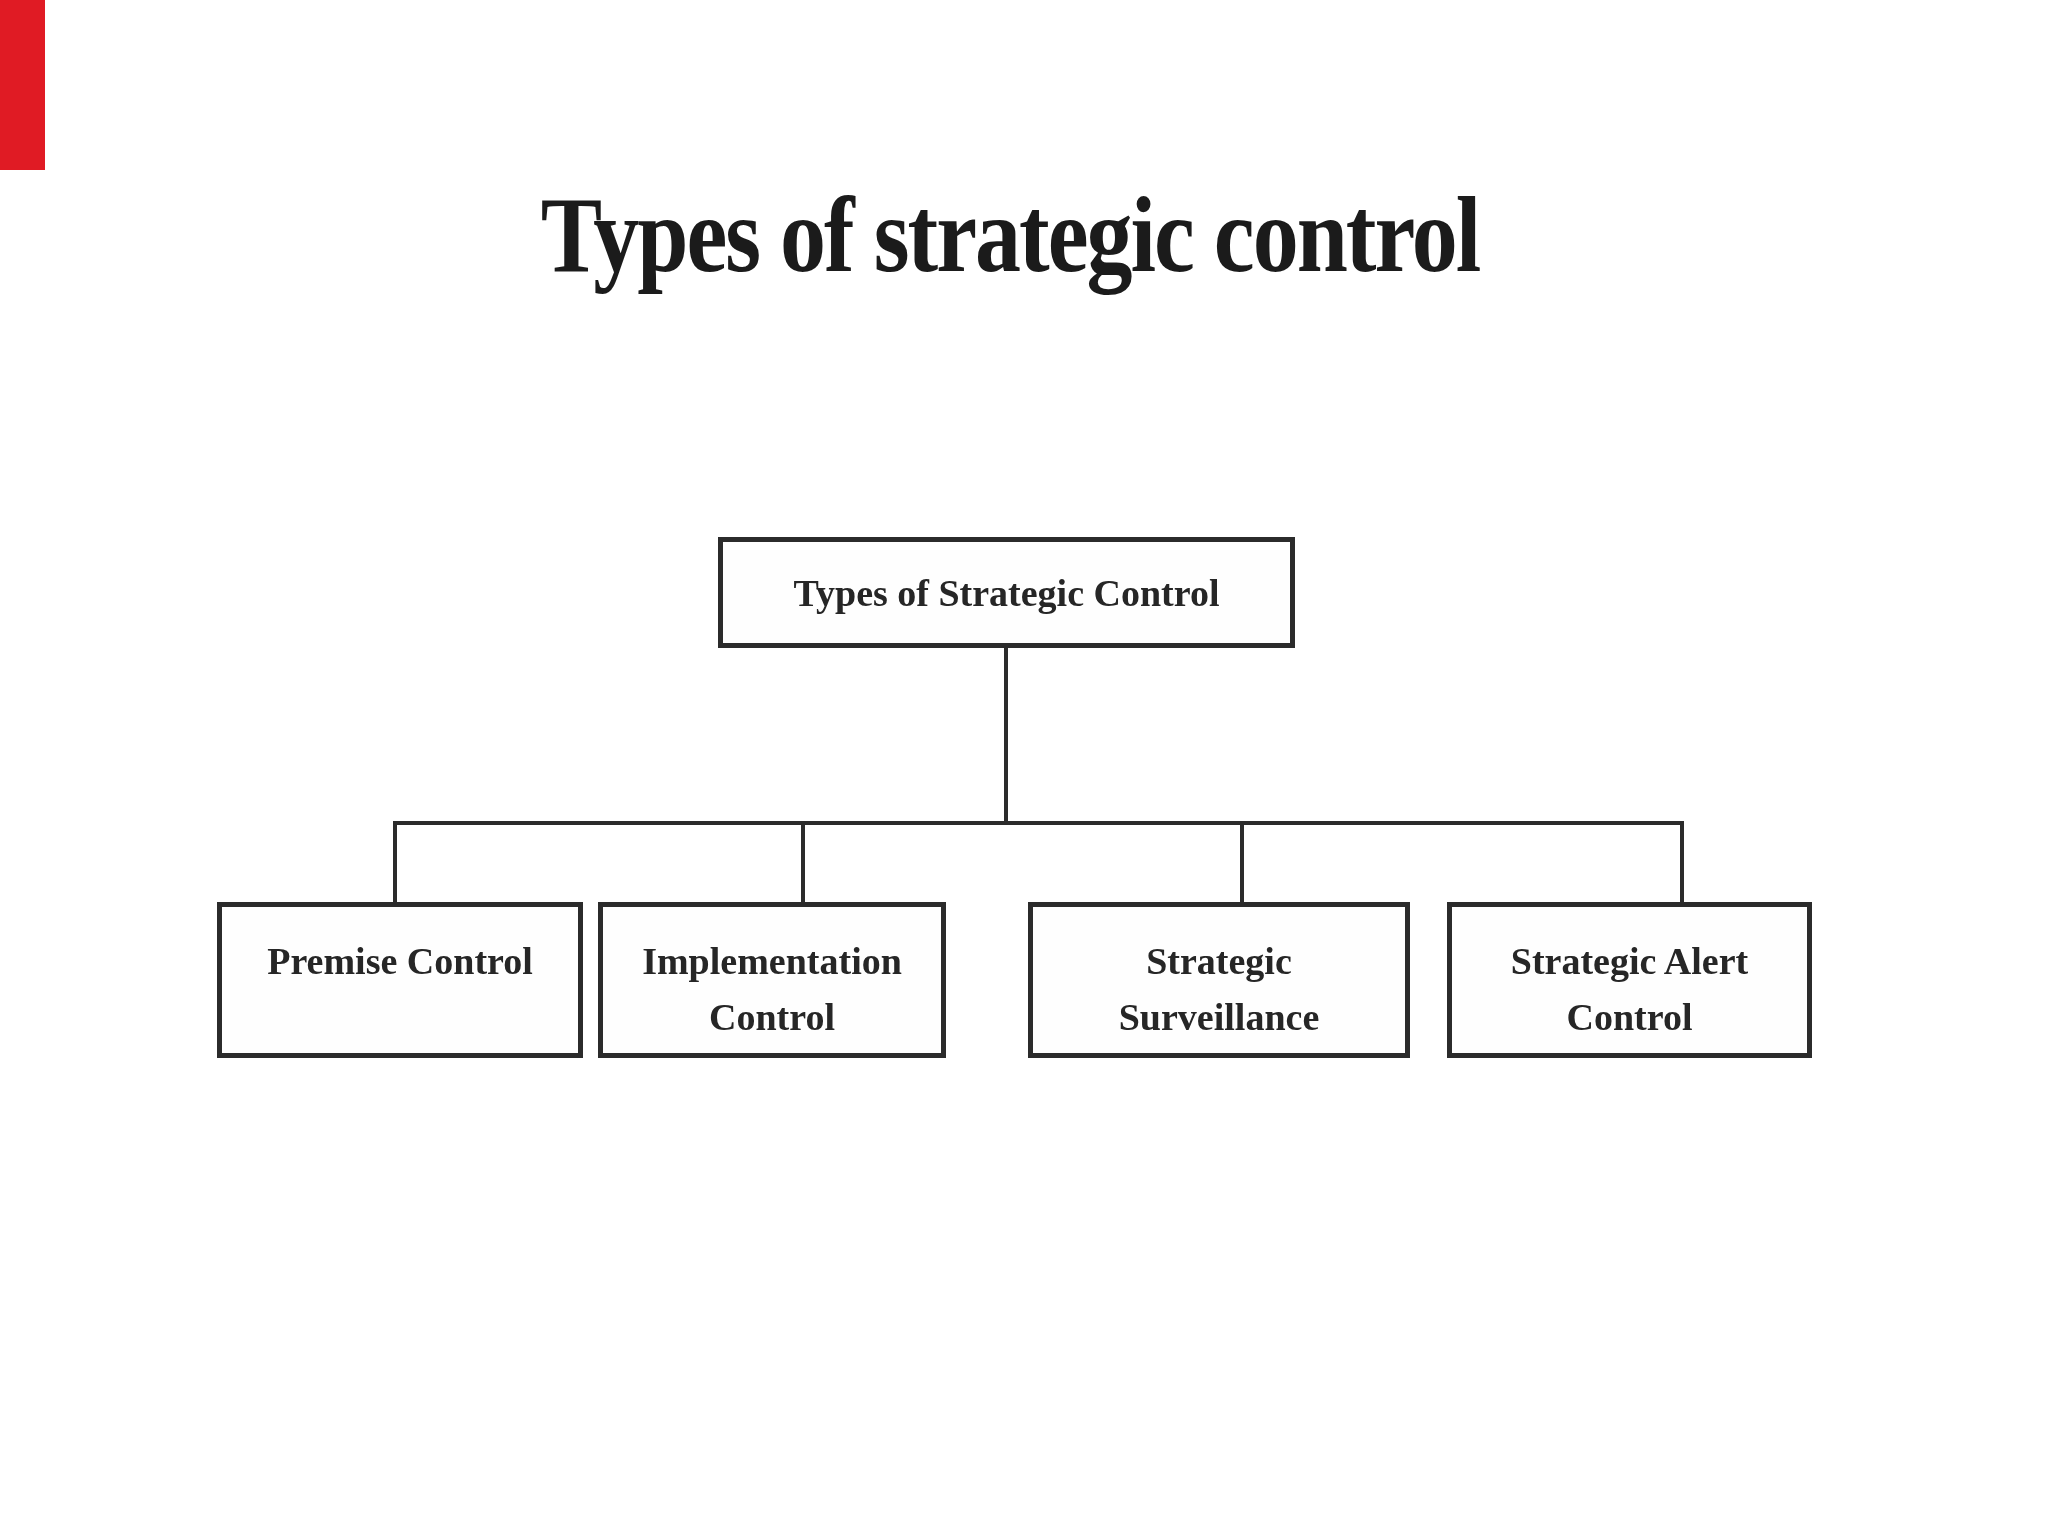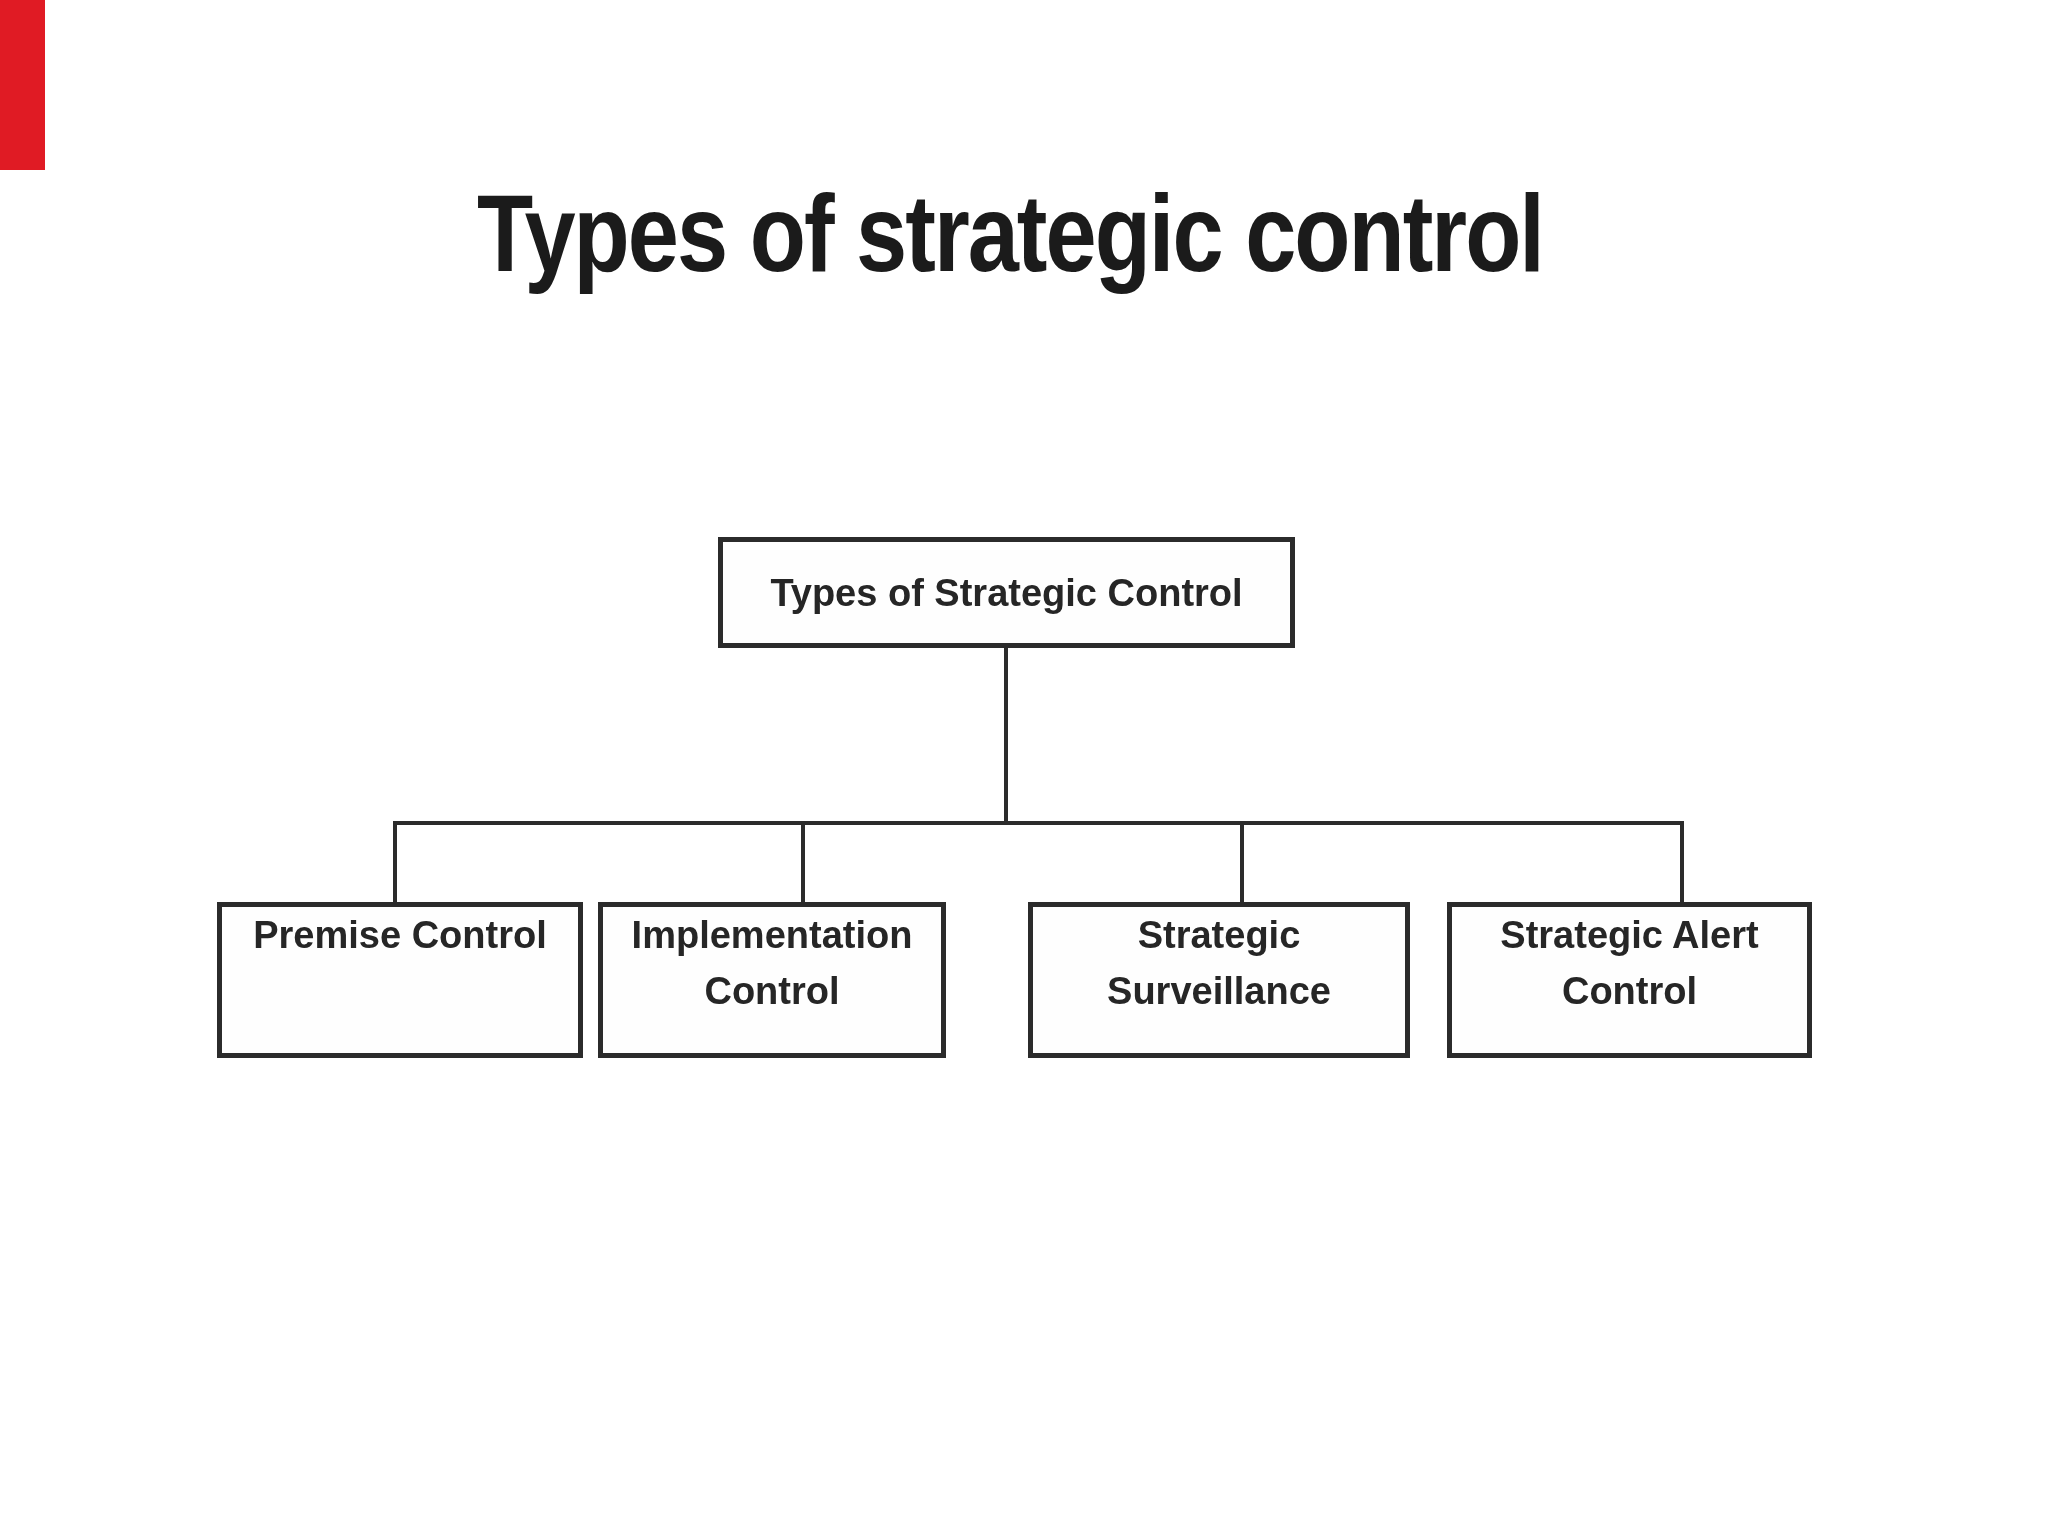--- a/index.html
+++ b/index.html
@@ -6,21 +6,21 @@
     margin: 0;
     padding: 0;
     background: #ffffff;
   }
   .canvas {
     position: relative;
     width: 2048px;
     height: 1536px;
     background: #ffffff;
     overflow: hidden;
-    font-family: Liberation Sans, sans-serif;
+    font-family: Liberation Serif, serif;
   }
   .red-bar {
     position: absolute;
     left: 0;
     top: 0;
     width: 45px;
     height: 170px;
   }
   .slide-title {
     position: absolute;
@@ -53,20 +53,21 @@
     top: 537px;
     width: 577px;
     height: 111px;
     display: flex;
     align-items: center;
     justify-content: center;
   }
   .node-child {
     top: 902px;
     height: 156px;
+    padding-top: 26px;
   }
   .node-child-0 { left: 217px;  width: 366px; }
   .node-child-1 { left: 598px;  width: 348px; }
   .node-child-2 { left: 1028px; width: 382px; }
   .node-child-3 { left: 1435px; width: 365px; margin-left: 12px; }
   .node .line { display: block; }
   .connector {
     position: absolute;
     background: #2b2b2b;
   }

